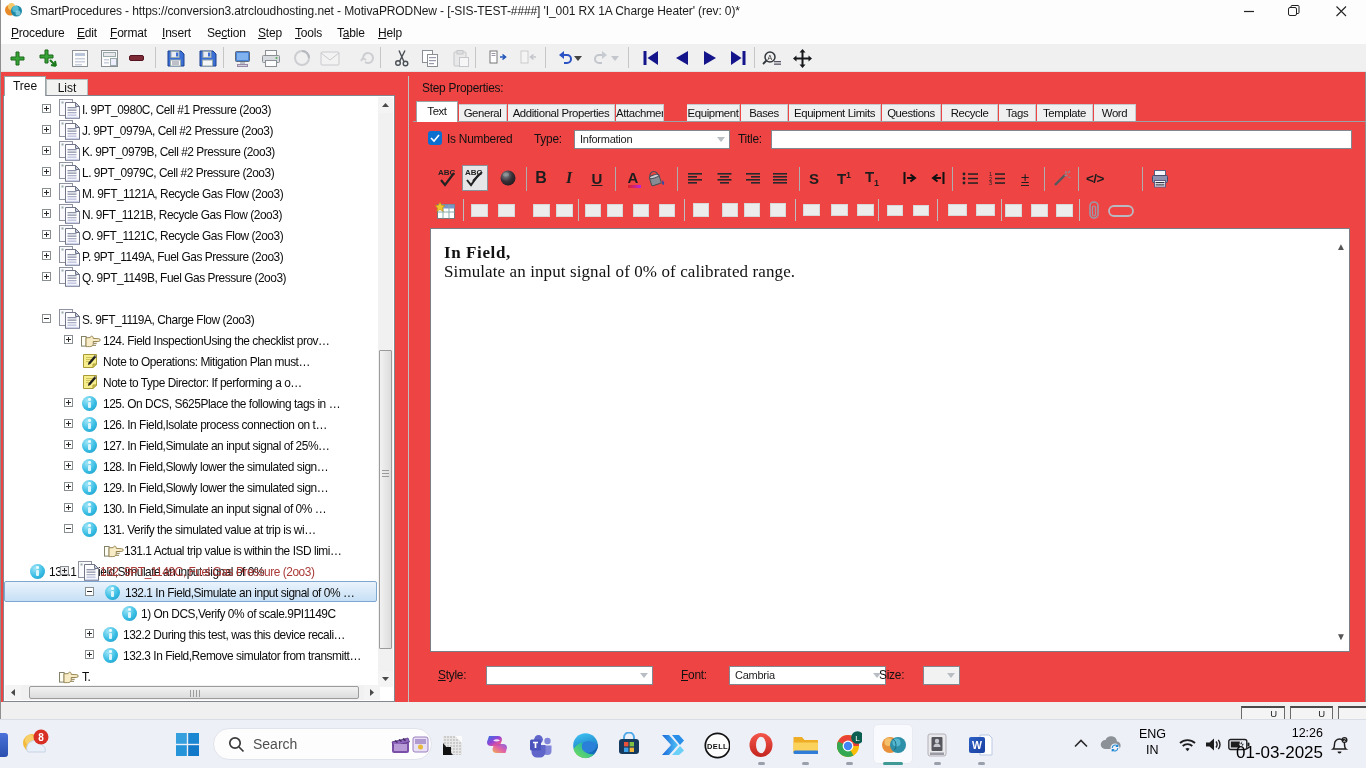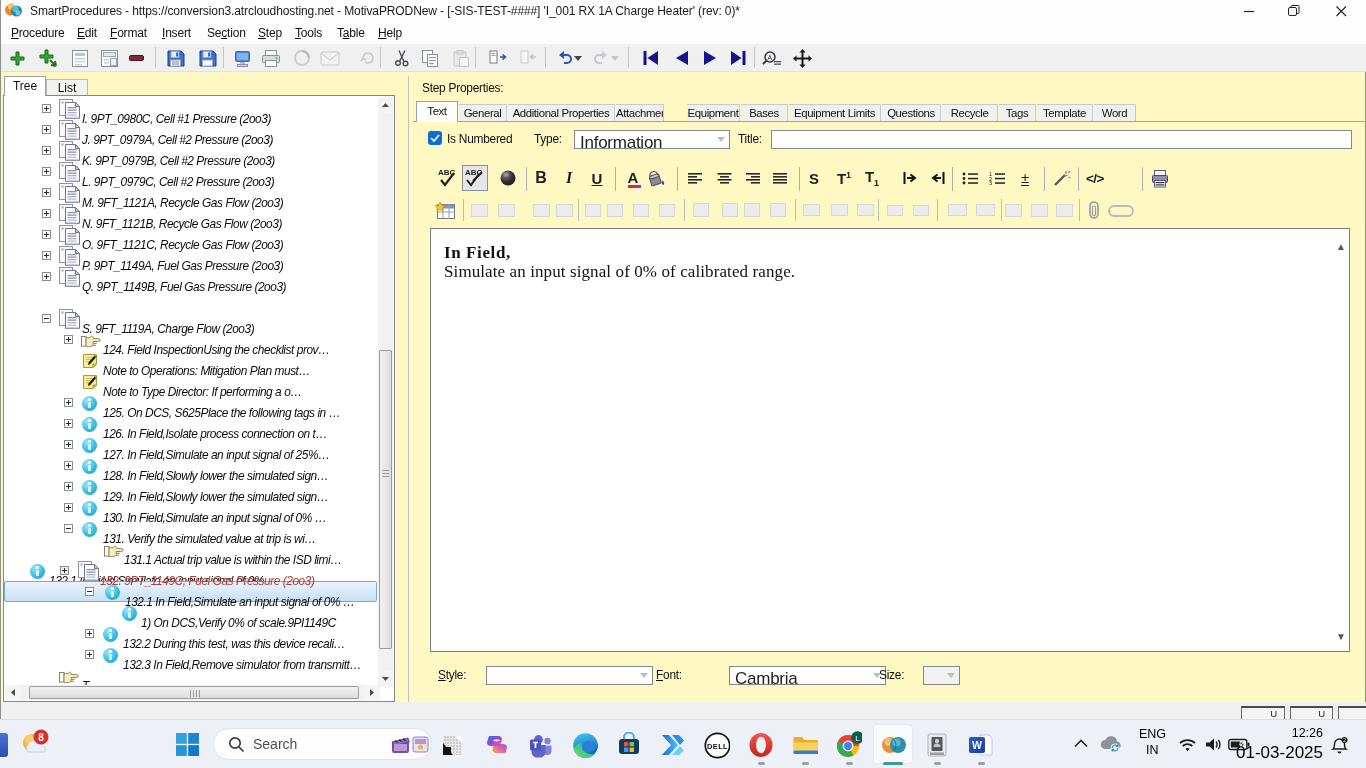--- a/index.html
+++ b/index.html
@@ -1,36 +1,36 @@
 <!DOCTYPE html>
 <html><head><meta charset="utf-8"><style>
 *{margin:0;padding:0;box-sizing:border-box;}
 html,body{width:1366px;height:768px;overflow:hidden;background:#f0f0f0;
  font-family:"Liberation Sans",sans-serif;}
 .abs{position:absolute;}
-#app{position:absolute;left:0;top:0;width:1366px;height:719px;background:#fef9c3;
+#app{position:absolute;left:0;top:0;width:1366px;height:719px;background:#ef4444;
  border-left:1px solid #8f8f8f;border-right:1px solid #8f8f8f;}
 #titlebar{position:absolute;left:0;top:0;width:1366px;height:22px;background:#fdfdfe;}
 #title{position:absolute;left:29px;top:4px;font-size:12px;letter-spacing:-0.1px;color:#1b1b1b;white-space:nowrap;}
 #menubar{position:absolute;left:0;top:22px;width:1366px;height:22px;background:#fdfdfe;}
 .mi{position:absolute;top:4px;font-size:12px;letter-spacing:-0.2px;color:#111;}
 #toolbar{position:absolute;left:0;top:44px;width:1366px;height:28px;background:#f0f0f0;
  border-bottom:1px solid #e2e2e2;}
 .tsep{position:absolute;top:3px;width:1px;height:21px;background:#c6c6c6;}
 .ticon{position:absolute;top:2px;width:24px;height:24px;display:flex;align-items:center;justify-content:center;}
 #treetab{position:absolute;left:3px;top:76px;width:42px;height:20px;background:#fff;
  border:1px solid #9aa2a5;border-bottom:none;font-size:12px;color:#111;
  text-align:center;line-height:19px;z-index:3;}
 #listtab{position:absolute;left:45px;top:79px;width:42px;height:17px;background:#f2f2f1;
  border:1px solid #b5bcbe;border-bottom:none;font-size:12px;color:#111;text-align:center;line-height:16px;}
 #treebox{position:absolute;left:2px;top:95px;width:392px;height:607px;background:#fff;
  border:1px solid #828790;overflow:hidden;}
 .trow{position:absolute;left:0;width:100%;height:21px;font-size:11.9px;color:#0c0c0c;
  white-space:nowrap;letter-spacing:-0.45px;}
-.trow span.t{position:absolute;top:13px;font-style:italic;}
+.trow span.t{position:absolute;top:4px;}
 .exp{position:absolute;top:5px;width:9px;height:9px;background:#fff;border:1px solid #898f91;}
 .exp:before{content:"";position:absolute;left:1px;top:3px;width:5px;height:1px;background:#2b2b2b;}
 .exp.plus:after{content:"";position:absolute;left:3px;top:1px;width:1px;height:5px;background:#2b2b2b;}
 .selrow{position:absolute;left:1px;top:580px;width:373px;height:21px;
  background:linear-gradient(#eaf3fc,#c7e0f6);border:1px solid #7da7cf;border-radius:2px;}
 .redt{color:#a93a38;}
 #vsb{position:absolute;right:1px;top:1px;width:15px;height:590px;background:#f2f1f1;}
 #hsb{position:absolute;left:1px;bottom:1px;width:375px;height:15px;background:#f2f1f1;}
 .sbtn{position:absolute;display:flex;align-items:center;justify-content:center;background:#f4f4f4;}
 .thumbv{position:absolute;left:1px;top:253px;width:13px;height:299px;background:linear-gradient(90deg,#f2f2f2,#dcdcdc);
@@ -42,21 +42,21 @@
 #rsplit{position:absolute;left:407px;top:76px;width:1px;height:626px;background:#c0c0c0;}
 #steplab{position:absolute;left:421px;top:81px;font-size:11.9px;letter-spacing:-0.25px;color:#111;}
 #tabstrip{position:absolute;left:412px;top:101px;width:954px;height:21px;font-size:11.4px;letter-spacing:-0.4px;color:#111;}
 .tab{position:absolute;top:3px;height:18px;line-height:17px;padding:0;white-space:nowrap;overflow:hidden;border-top:1px solid #c6cacc;
  border-right:1px solid #c6cacc;background:#f0f0f0;}
 .tab.active{top:0;height:21px;line-height:19px;background:#fff;border:1px solid #9aa2a5;border-bottom:none;z-index:2;}
 #tabline{position:absolute;left:412px;top:121px;width:954px;height:1px;background:#9aa2a5;}
 #cbx{position:absolute;left:427px;top:131px;width:14px;height:14px;background:#0b6fd0;border-radius:3px;}
 #cbx svg{position:absolute;left:1px;top:1px;}
 .lab{position:absolute;font-size:11.9px;letter-spacing:-0.25px;color:#111;white-space:nowrap;}
-.combo{position:absolute;background:#fff;border:1px solid #828790;font-size:17px;letter-spacing:-0.25px;color:#222;}
+.combo{position:absolute;background:#fff;border:1px solid #828790;font-size:11px;letter-spacing:-0.25px;color:#222;}
 .combo .cv{position:absolute;left:5px;top:2px;}
 .carr{position:absolute;right:4px;top:6px;width:0;height:0;border-left:4px solid transparent;
  border-right:4px solid transparent;border-top:5px solid #b9bec4;}
 #rt1{position:absolute;left:412px;top:163px;width:954px;height:33px;}
 #rt2{position:absolute;left:412px;top:196px;width:954px;height:30px;}
 .r1sep{position:absolute;top:4px;width:1px;height:24px;background:#aeaeae;}
 .r2sep{position:absolute;top:3px;width:1px;height:22px;background:#bdbdbd;}
 .ric{position:absolute;display:flex;align-items:center;justify-content:center;color:#1d1d1d;}
 .gic{position:absolute;border:1px solid #d7d7d7;background:#ececec;}
 #textarea{position:absolute;left:429px;top:228px;width:920px;height:424px;background:#fff;border:1px solid #7b7f85;}
@@ -850,21 +850,21 @@
     <div id="textarea">
       <span id="txt1">In Field,</span>
       <span id="txt2">Simulate an input signal of 0% of calibrated range.</span>
       <div class="uarr" style="top:12px">▲</div>
       <div class="uarr" style="top:402px">▼</div>
     </div>
     <span class="lab" style="left:437px;top:668px"><u>S</u>tyle:</span>
     <div class="combo" style="left:485px;top:666px;width:167px;height:19px">
       <span class="carr"></span>
     </div>
-    <span class="lab" style="left:655px;top:668px"><u>F</u>ont:</span>
+    <span class="lab" style="left:680px;top:668px"><u>F</u>ont:</span>
     <div class="combo" style="left:728px;top:666px;width:157px;height:19px">
       <span class="cv">Cambria</span>
       <span class="carr"></span>
     </div>
     <span class="lab" style="left:878px;top:668px">Size:</span>
     <div class="combo" style="left:922px;top:666px;width:37px;height:19px;background:#f2f2f2">
       <span class="carr"></span>
     </div>
     <div id="statusboxes">
       <div class="sbox" style="left:1240px;width:44px">

